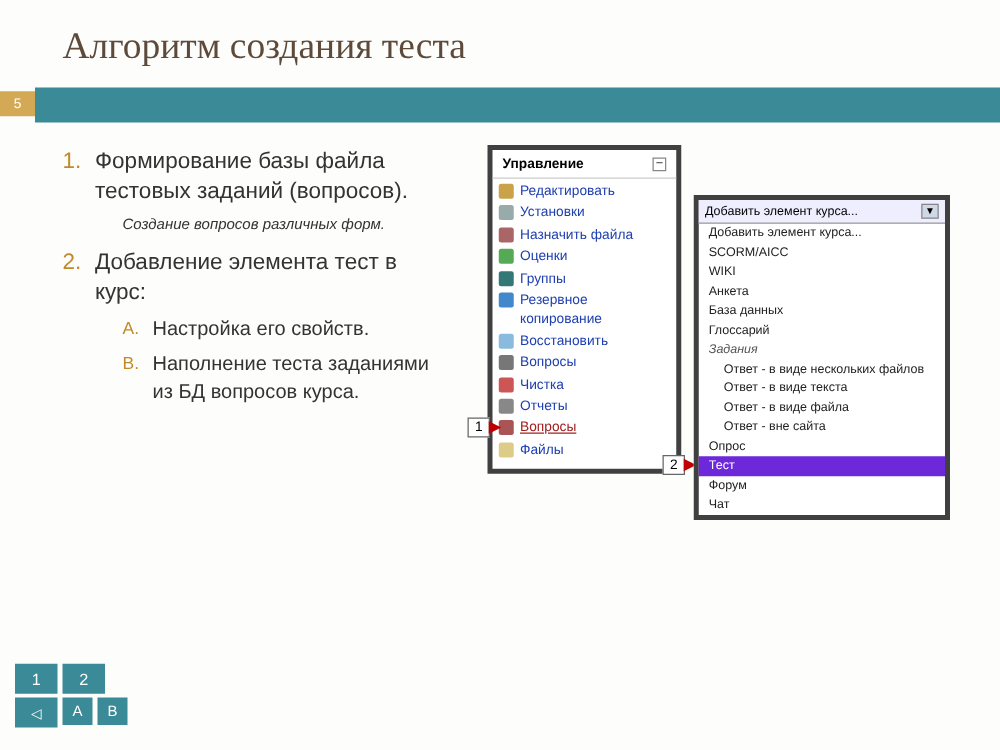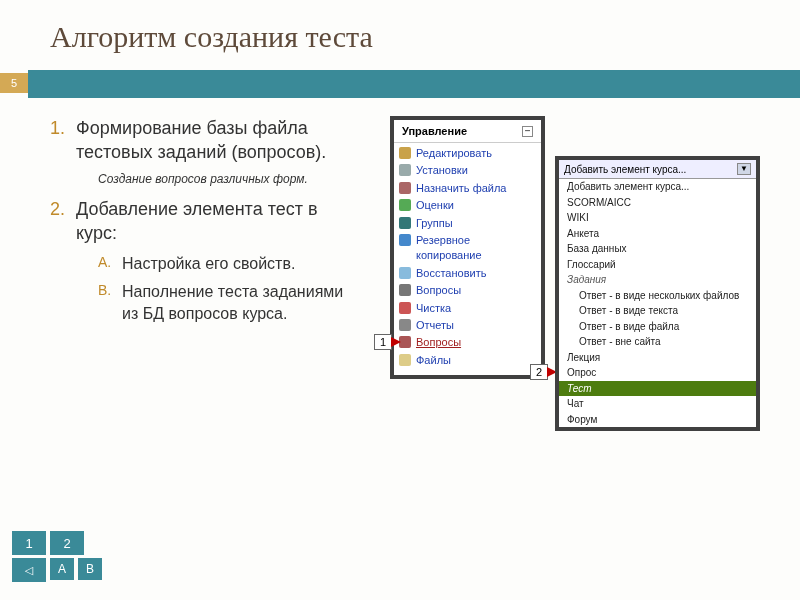--- a/index.html
+++ b/index.html
@@ -32,21 +32,21 @@
 .arrow-r { position: absolute; width: 0; height: 0; border-top: 5px solid transparent; border-bottom: 5px solid transparent; border-left: 10px solid #c00000; }
 .arrow-1 { left: 11px; top: 221px; }
 .arrow-2 { left: 167px; top: 251px; }
 .panel-dropdown { left: 175px; top: 40px; width: 205px; }
 .dd-header { background: #eef; border-bottom: 1px solid #999; padding: 3px 5px; display: flex; justify-content: space-between; align-items: center; font-size: 10px; }
 .dd-chev { width: 14px; height: 12px; background: #d0d7e6; border: 1px solid #888; font-size: 8px; text-align: center; line-height: 10px; }
 .dd-list { list-style: none; padding: 0; }
 .dd-list li { padding: 1px 6px 1px 8px; font-size: 10px; line-height: 1.35; color: #222; cursor: pointer; }
 .dd-list li.section { font-style: italic; color: #555; }
 .dd-list li.indent { padding-left: 20px; }
-.dd-list li.selected { background: #4d7c0f; color: #fff; font-style: italic; }
+.dd-list li.selected { background: #6d28d9; color: #fff; }
 .nav-btn { background: #3a8a98; color: #fff; font-size: 13px; min-width: 34px; height: 24px; display: flex; align-items: center; justify-content: center; cursor: pointer; }
 .nav-btn-sm { background: #3a8a98; color: #fff; font-size: 12px; width: 24px; height: 22px; display: flex; align-items: center; justify-content: center; cursor: pointer; }
 .nav-stack { position: absolute; left: 12px; bottom: 18px; }
 .row1 { display: flex; gap: 4px; margin-bottom: 3px; }
 .row2 { display: flex; gap: 4px; }
 </style>
 </head>
 <body>
 
 <div class="title-area">
@@ -118,25 +118,24 @@
           <li class="">SCORM/AICC</li>
           <li class="">WIKI</li>
           <li class="">Анкета</li>
           <li class="">База данных</li>
           <li class="">Глоссарий</li>
           <li class="section">Задания</li>
           <li class="indent">Ответ - в виде нескольких файлов</li>
           <li class="indent">Ответ - в виде текста</li>
           <li class="indent">Ответ - в виде файла</li>
           <li class="indent">Ответ - вне сайта</li>
-          <li class="">Лекция</li>
           <li class="">Опрос</li>
           <li class="selected">Тест</li>
+          <li class="">Форум</li>
           <li class="">Чат</li>
-          <li class="">Форум</li>
         </ul>
     </div>
   </div>
 </div>
 
 <div class="nav-stack">
   <div class="row1">
     <div class="nav-btn" style="width:34px">1</div>
     <div class="nav-btn" style="width:34px">2</div>
   </div>

